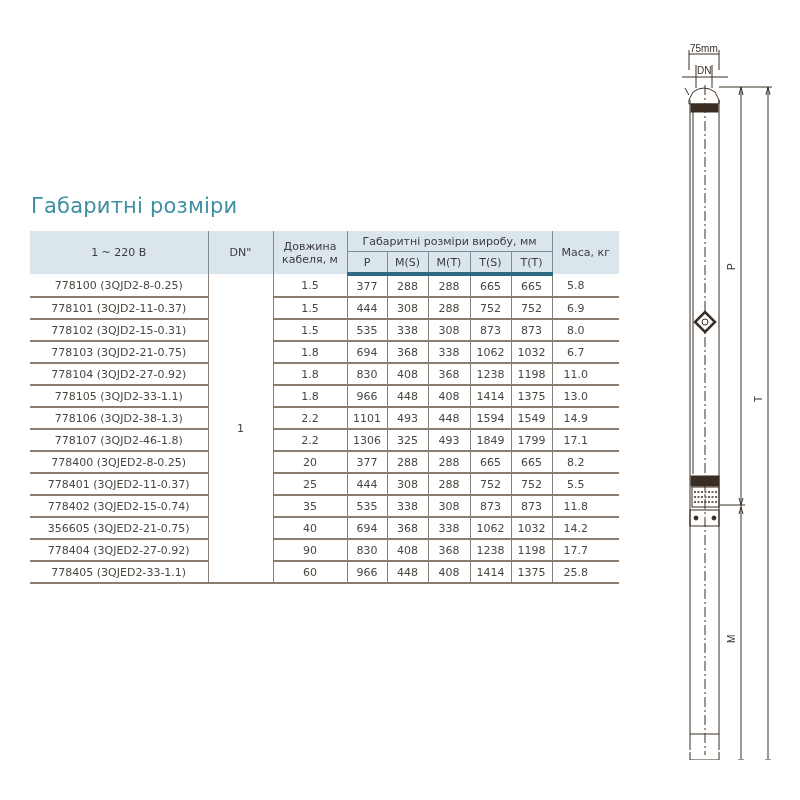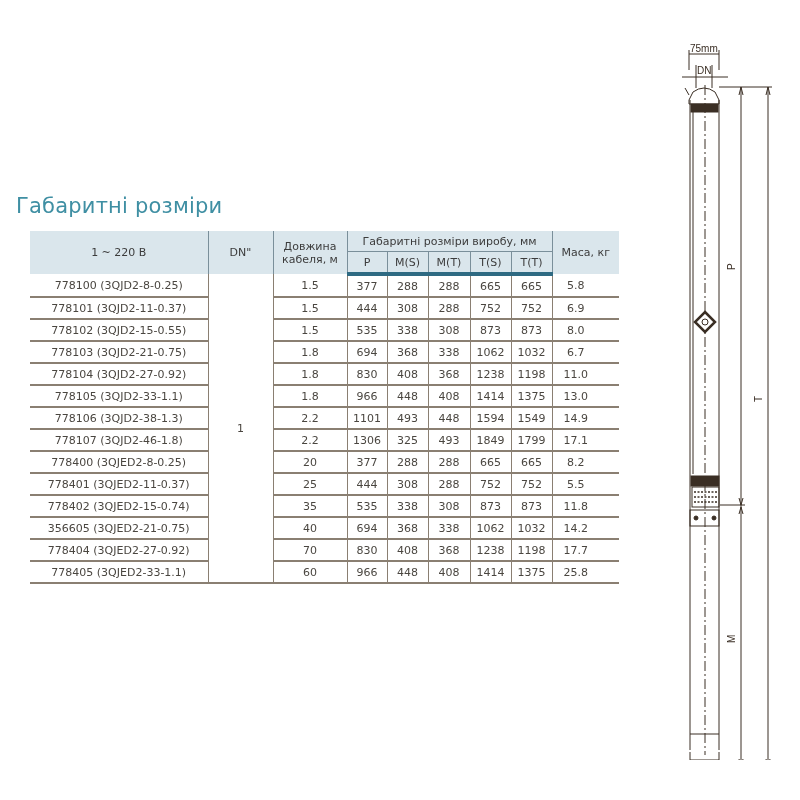--- a/index.html
+++ b/index.html
@@ -1,17 +1,17 @@
 <!DOCTYPE html>
 <html><head>
 <meta charset="utf-8">
 <style>
   html, body { margin: 0; padding: 0; background: #ffffff; }
   body { width: 800px; height: 800px; position: relative; overflow: hidden; font-family: "DejaVu Sans", "Liberation Sans", sans-serif; }
-  .title { position: absolute; left: 16px; top: 194px; font-size: 21px; color: #3f8fa3; font-weight: normal; letter-spacing: 0.2px; }
+  .title { position: absolute; left: 31px; top: 194px; font-size: 21px; color: #3f8fa3; font-weight: normal; letter-spacing: 0.2px; }
   table.spec { position: absolute; left: 30px; top: 231px; border-collapse: collapse; font-size: 11px; color: #4a4640; }
   table.spec th { background: #dae6ec; font-weight: normal; color: #3c3c3c; border-left: 1px solid #7a8f9a; border-right: 1px solid #7a8f9a; height: 20px; padding: 0; text-align: center; line-height: 13px; }
   table.spec thead tr:last-child th { border-bottom: 4px solid #2e6a82; }
   table.spec th.sub { border-top: 1px solid #7a8f9a; }
   table.spec td { border-left: 1px solid #8a7f72; border-right: 1px solid #8a7f72; border-bottom: 2px solid #8a7f72; height: 20px; padding: 0; text-align: center; }
   table.spec tr td:first-child { border-left: none; }
   table.spec tr th:first-child { border-left: none; }
   table.spec tr td:last-child, table.spec tr th:last-child { border-right: none; }
   td.mass { text-align: right; padding-right: 20px !important; }
   td.dn { vertical-align: middle; }
@@ -70,21 +70,21 @@
         <td>778101 (3QJD2-11-0.37)</td>
         <td>1.5</td>
         <td>444</td>
         <td>308</td>
         <td>288</td>
         <td>752</td>
         <td>752</td>
         <td class="mass">6.9</td>
       </tr>
       <tr>
-        <td>778102 (3QJD2-15-0.55)</td>
+        <td>778102 (3QJD2-15-0.31)</td>
         <td>1.5</td>
         <td>535</td>
         <td>338</td>
         <td>308</td>
         <td>873</td>
         <td>873</td>
         <td class="mass">8.0</td>
       </tr>
       <tr>
         <td>778103 (3QJD2-21-0.75)</td>
@@ -171,21 +171,21 @@
         <td>40</td>
         <td>694</td>
         <td>368</td>
         <td>338</td>
         <td>1062</td>
         <td>1032</td>
         <td class="mass">14.2</td>
       </tr>
       <tr>
         <td>778404 (3QJED2-27-0.92)</td>
-        <td>70</td>
+        <td>90</td>
         <td>830</td>
         <td>408</td>
         <td>368</td>
         <td>1238</td>
         <td>1198</td>
         <td class="mass">17.7</td>
       </tr>
       <tr>
         <td>778405 (3QJED2-33-1.1)</td>
         <td>60</td>

